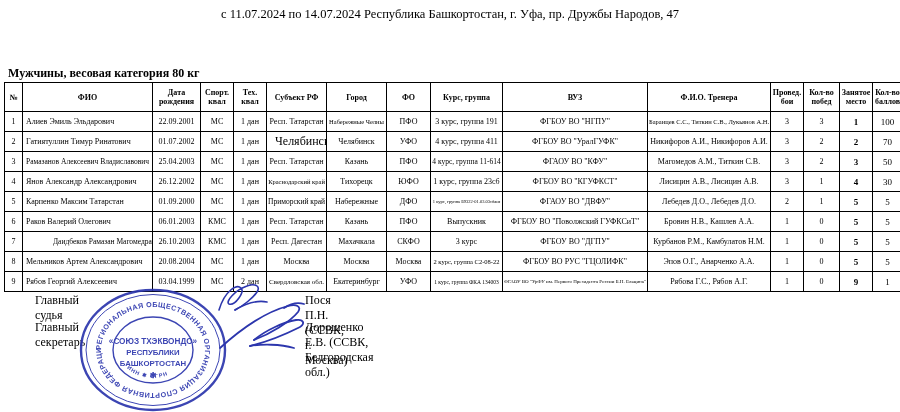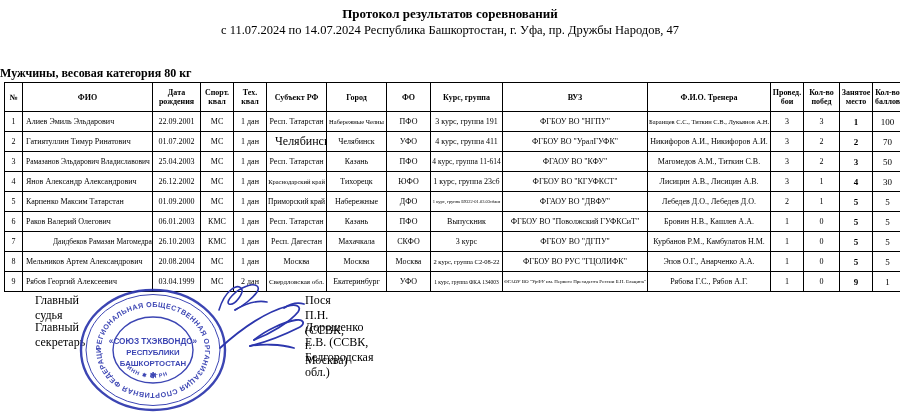--- a/index.html
+++ b/index.html
@@ -5,21 +5,21 @@
   html,body{margin:0;padding:0;}
   body{
     width:900px;height:412px;position:relative;overflow:hidden;
     background:#ffffff;
     font-family:"Liberation Serif", serif;
     color:#000;
   }
   .doc-header{position:absolute;top:6px;left:0;width:900px;text-align:center;}
   .doc-title{font-size:13px;font-weight:bold;line-height:16px;}
   .doc-sub{font-size:12.5px;line-height:16px;}
-  .category{position:absolute;left:0;top:66px;font-size:12px;font-weight:bold;}
+  .category{position:absolute;left:8px;top:66px;font-size:12px;font-weight:bold;}
 
   table.results{
     position:absolute;left:4px;top:82px;
     border-collapse:collapse;table-layout:fixed;width:893px;
     font-size:8px;
   }
   table.results th, table.results td{
     border:1px solid #000;
     padding:0 1px;
     overflow:hidden;
@@ -40,21 +40,20 @@
   .fl-label{position:absolute;left:35px;}
   .fl-value{position:absolute;left:305px;}
   .sign-layer{position:absolute;left:0;top:0;width:900px;height:412px;pointer-events:none;}
   .stamp{position:absolute;left:78px;top:288px;opacity:0.92;}
   .sig{position:absolute;}
 </style>
 </head>
 <body>
 
 <div class="doc-header">
-  <div class="doc-title">Протокол результатов соревнований</div>
   <div class="doc-sub">с 11.07.2024 по 14.07.2024 Республика Башкортостан, г. Уфа, пр. Дружбы Народов,  47</div>
 </div>
 
 <div class="category">Мужчины, весовая категория 80 кг</div>
 
 <table class="results">
   <colgroup>
     <col style="width:18px">
       <col style="width:130px">
       <col style="width:48px">
@@ -120,21 +119,21 @@
         <td>4 курс, группа 411</td>
         <td>ФГБОУ ВО "УралГУФК"</td>
         <td>Никифоров А.И., Никифоров А.И.</td>
         <td>3</td>
         <td>2</td>
         <td class="c-place">2</td>
         <td class="c-points">70</td>
       </tr>
       <tr>
         <td>3</td>
-        <td class="c-fio" style="font-size: 7.5px;">Рамазанов Эльдарович Владиславович</td>
+        <td class="c-fio" style="font-size: 7.5px;">Рамазанов Алексеевич Владиславович</td>
         <td>25.04.2003</td>
         <td>МС</td>
         <td>1 дан</td>
         <td>Респ. Татарстан</td>
         <td>Казань</td>
         <td>ПФО</td>
         <td style="font-size: 7.5px;">4 курс, группа 11-614</td>
         <td>ФГАОУ ВО "КФУ"</td>
         <td>Магомедов А.М., Титкин С.В.</td>
         <td>3</td>

